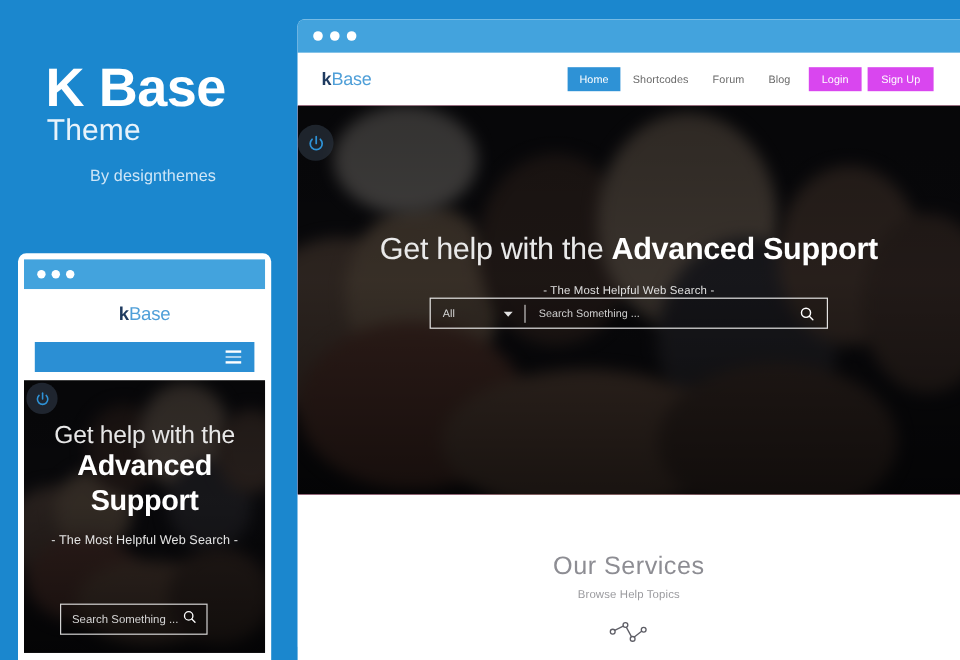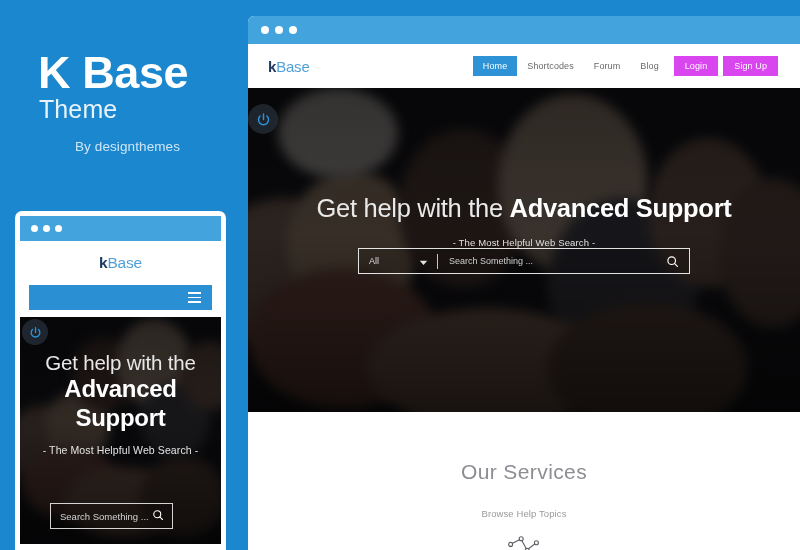--- a/index.html
+++ b/index.html
@@ -139,21 +139,21 @@
     display: flex; align-items: center; justify-content: space-between;
     padding: 0 9px 0 10px;
   }
   .b-sel-label { font-size: 9px; color: #d9d9d9; }
   .b-divider { width: 1px; height: 15px; background: rgba(255,255,255,0.75); }
   .b-input-ph { flex: 1; padding-left: 11px; font-size: 9px; color: #cfcfcf; }
   .b-search-btn { width: 34px; display: flex; align-items: center; justify-content: center; }
 
   .b-services { background: #ffffff; padding-top: 48px; text-align: center; }
   .svc-title { font-size: 21px; font-weight: 300; color: #8d8d93; letter-spacing: 0.4px; }
-  .svc-sub { margin-top: 24px; font-size: 9.5px; color: #9a9a9e; letter-spacing: 0.1px; }
+  .svc-sub { margin-top: 6px; font-size: 9.5px; color: #9a9a9e; letter-spacing: 0.1px; }
   .svc-icon { margin-top: 16px; display: flex; justify-content: center; }
 
   
   .photo-base { position: absolute; inset: 0; background: #101013; }
   .blob { position: absolute; border-radius: 50%; filter: blur(6px); }
   .veil { position: absolute; inset: 0; background: rgba(8,8,10,0.56); }
   .veil2 { position: absolute; inset: 0;
     background: linear-gradient(180deg, rgba(0,0,0,0.40) 0%, rgba(0,0,0,0.25) 45%, rgba(0,0,0,0.62) 100%); }
 </style>
 </head>

